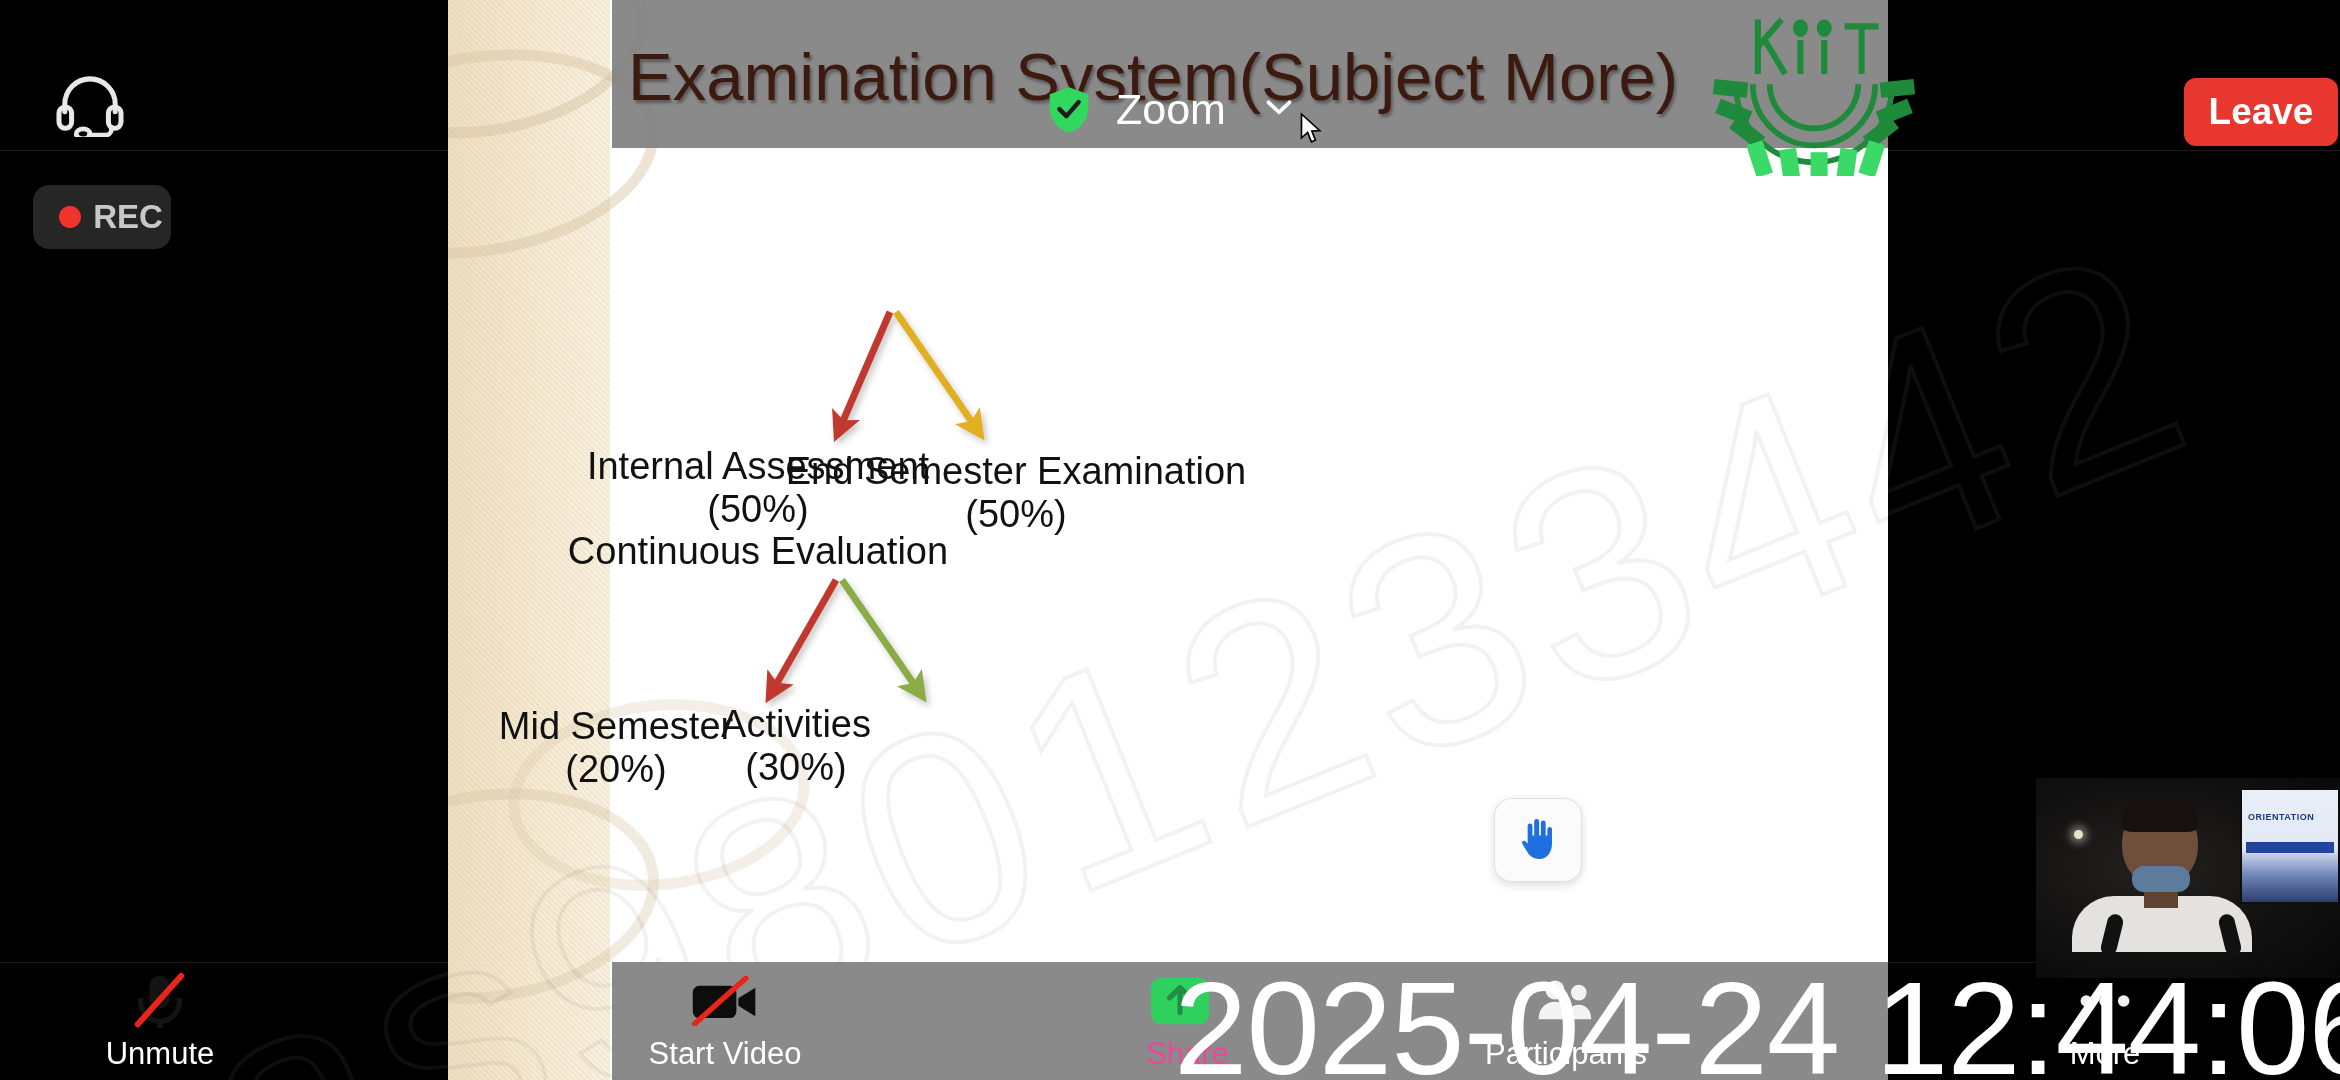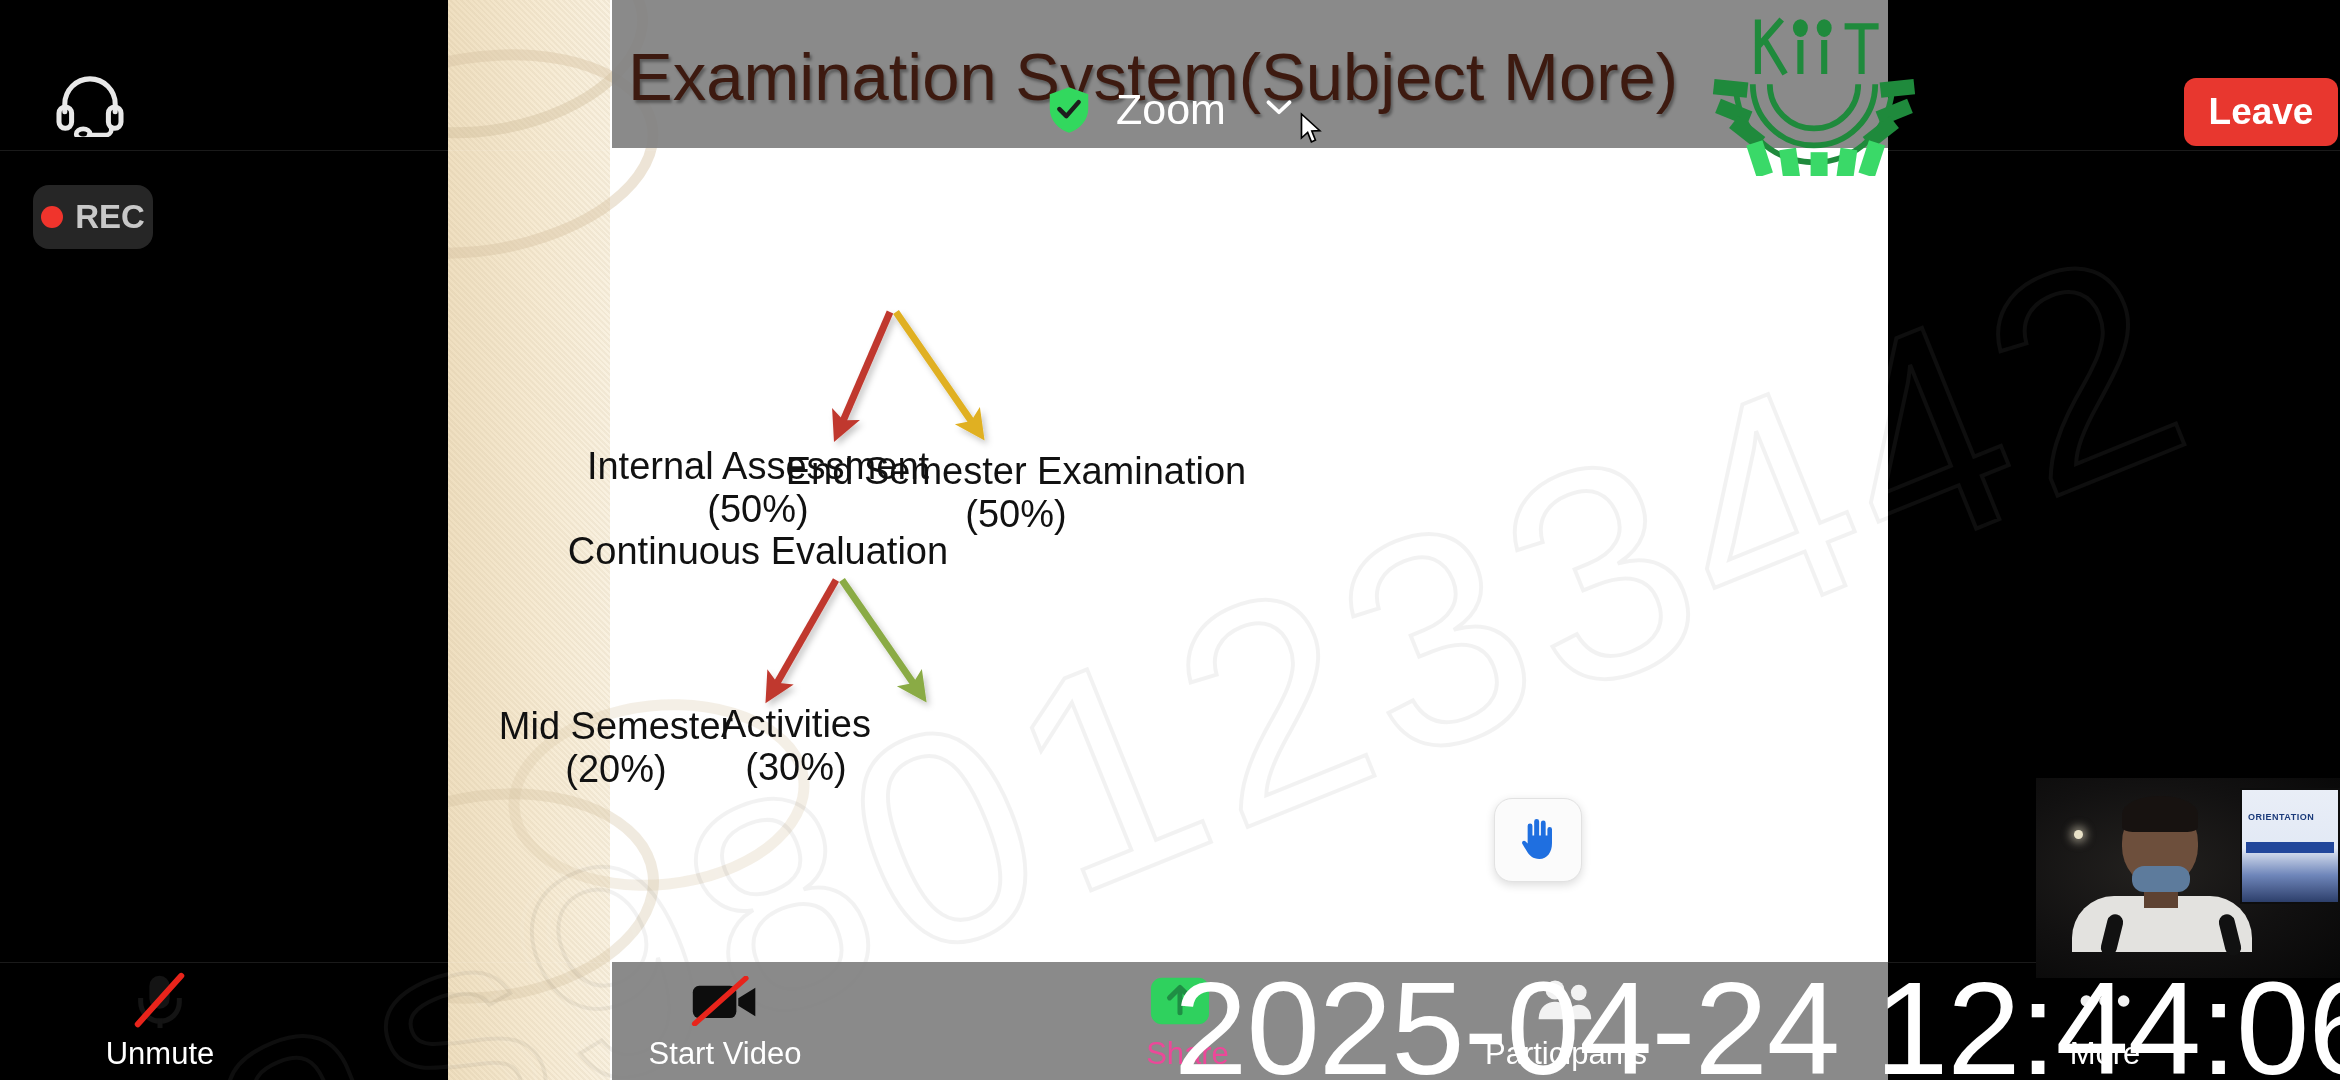--- a/index.html
+++ b/index.html
@@ -216,20 +216,21 @@
     left: 33px;
     top: 185px;
     width: 120px;
     height: 64px;
     background: #262626;
     border-radius: 16px;
     display: flex;
     align-items: center;
     justify-content: center;
     gap: 12px;
+    padding-left: 18px;
   }
   .rec-dot {
     width: 22px;
     height: 22px;
     border-radius: 50%;
     background: #f0342c;
   }
   .rec-text {
     color: #c8c8c8;
     font-size: 33px;

